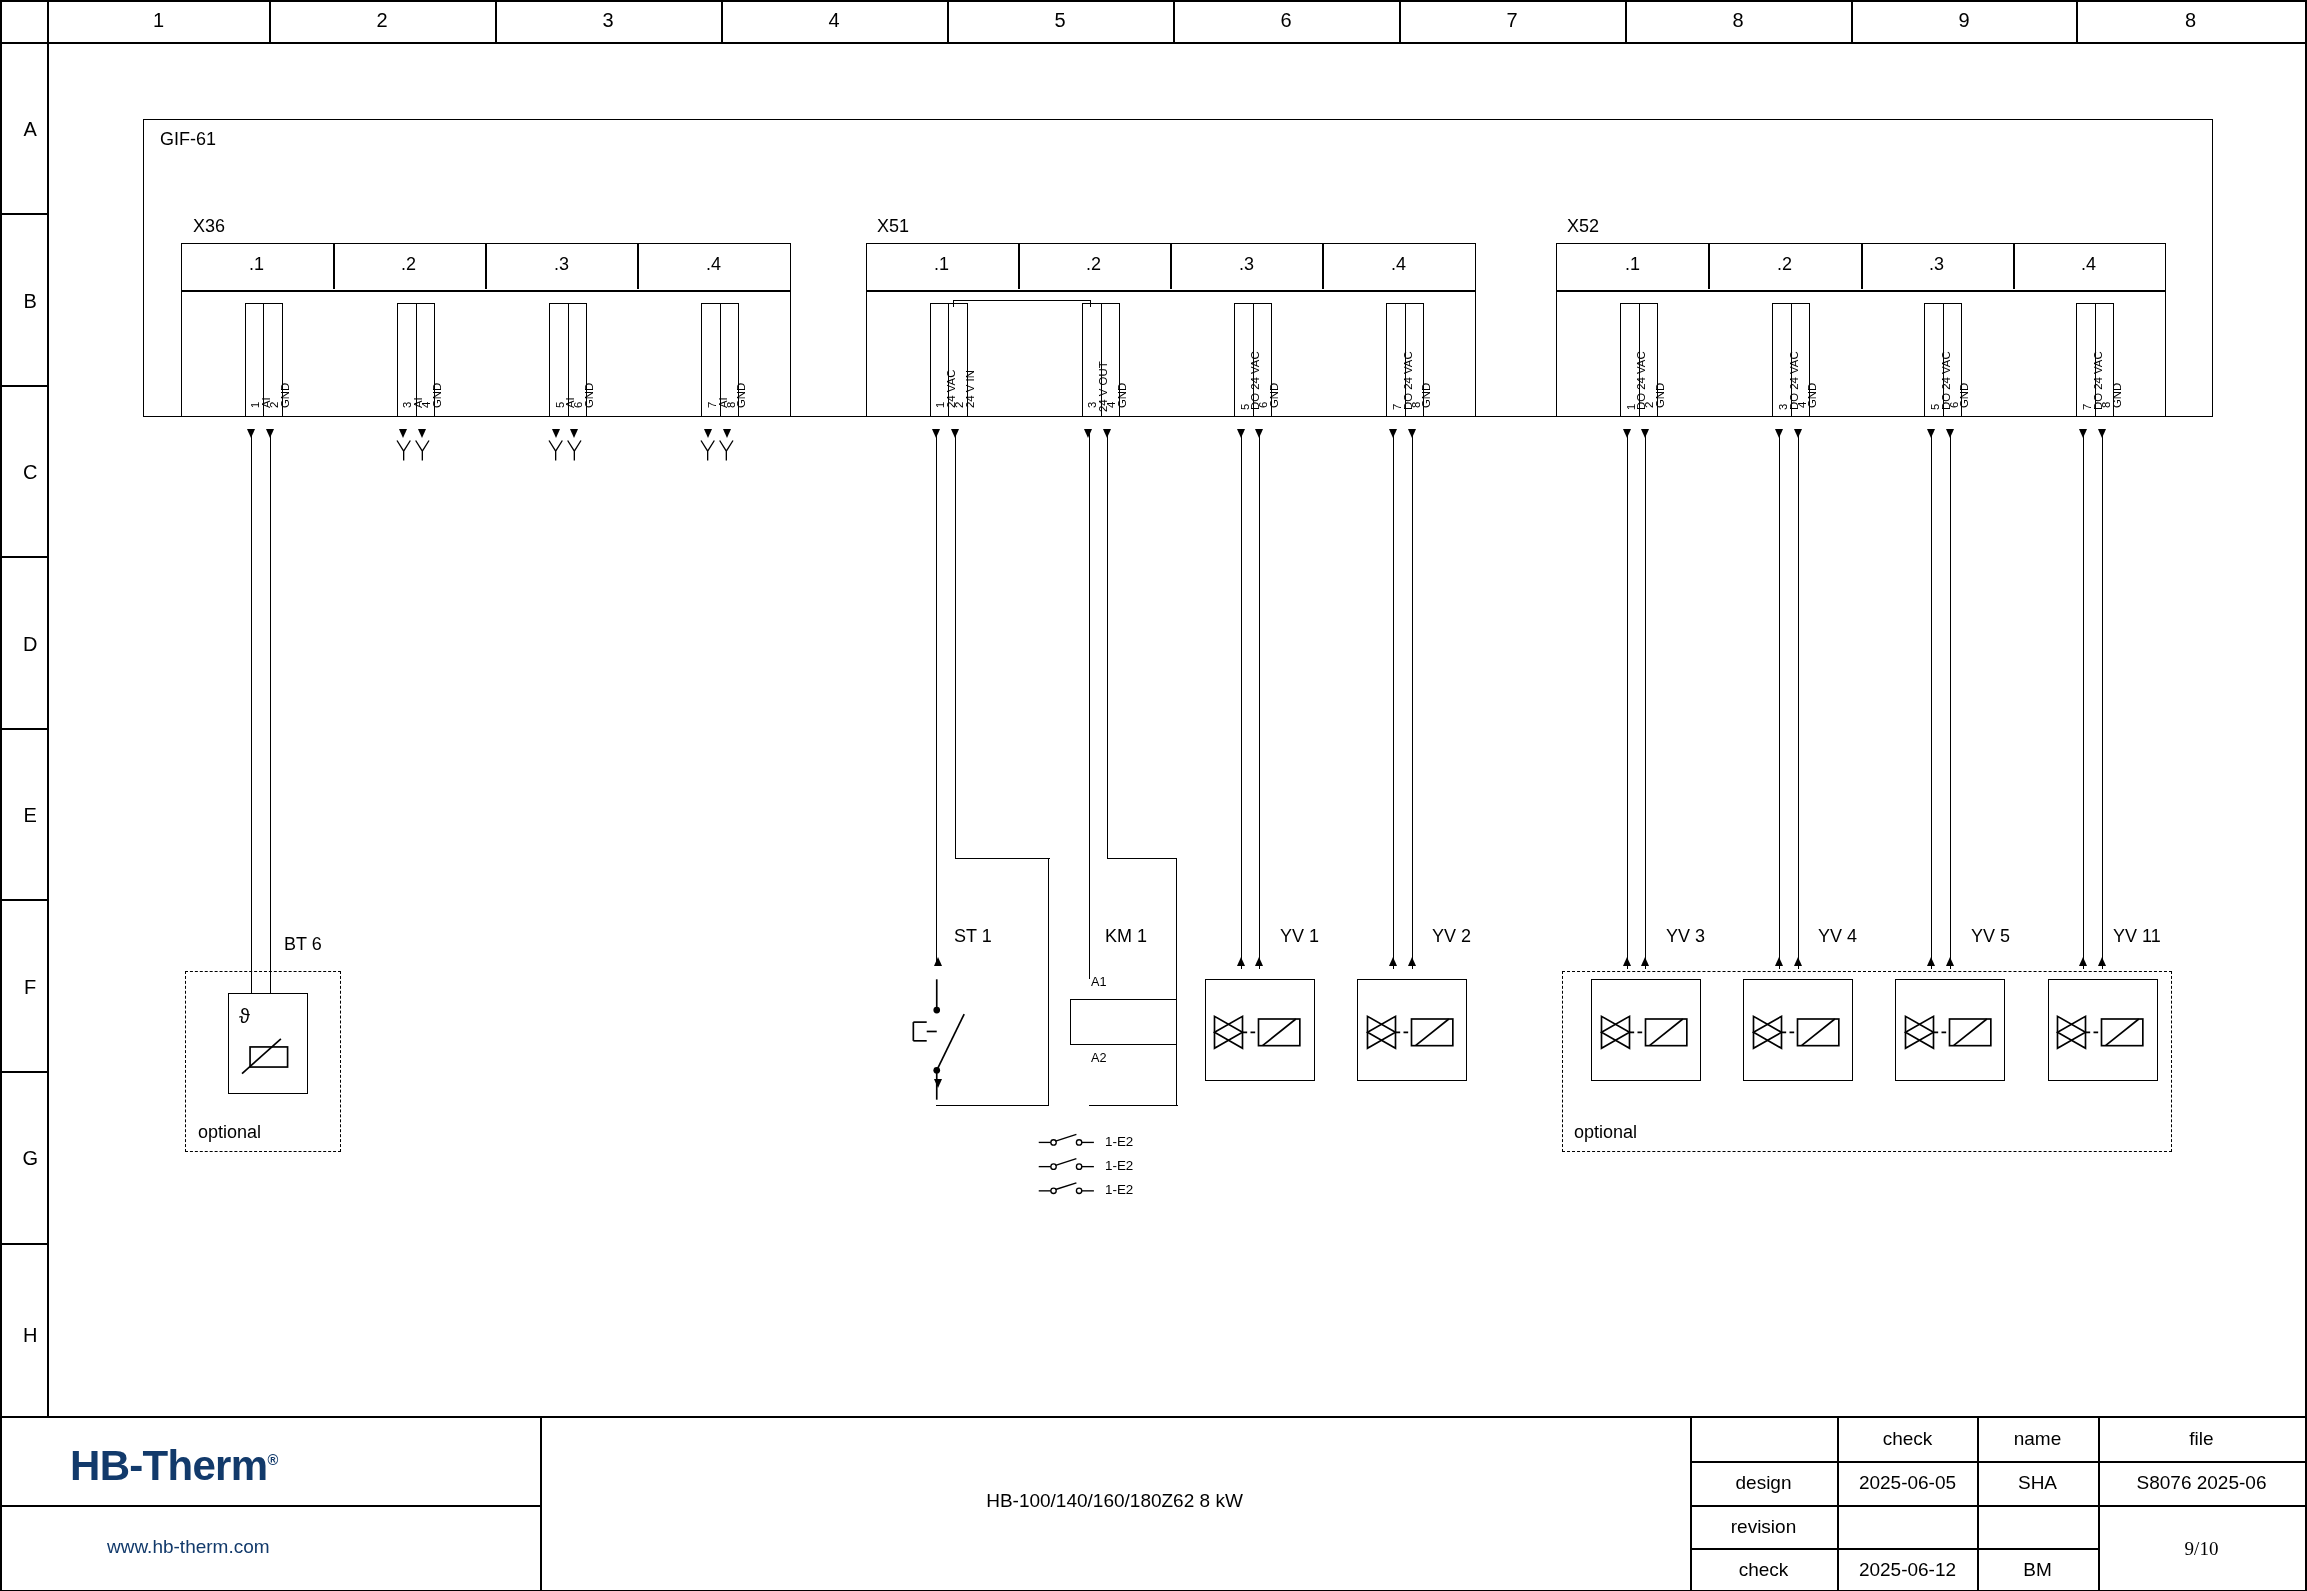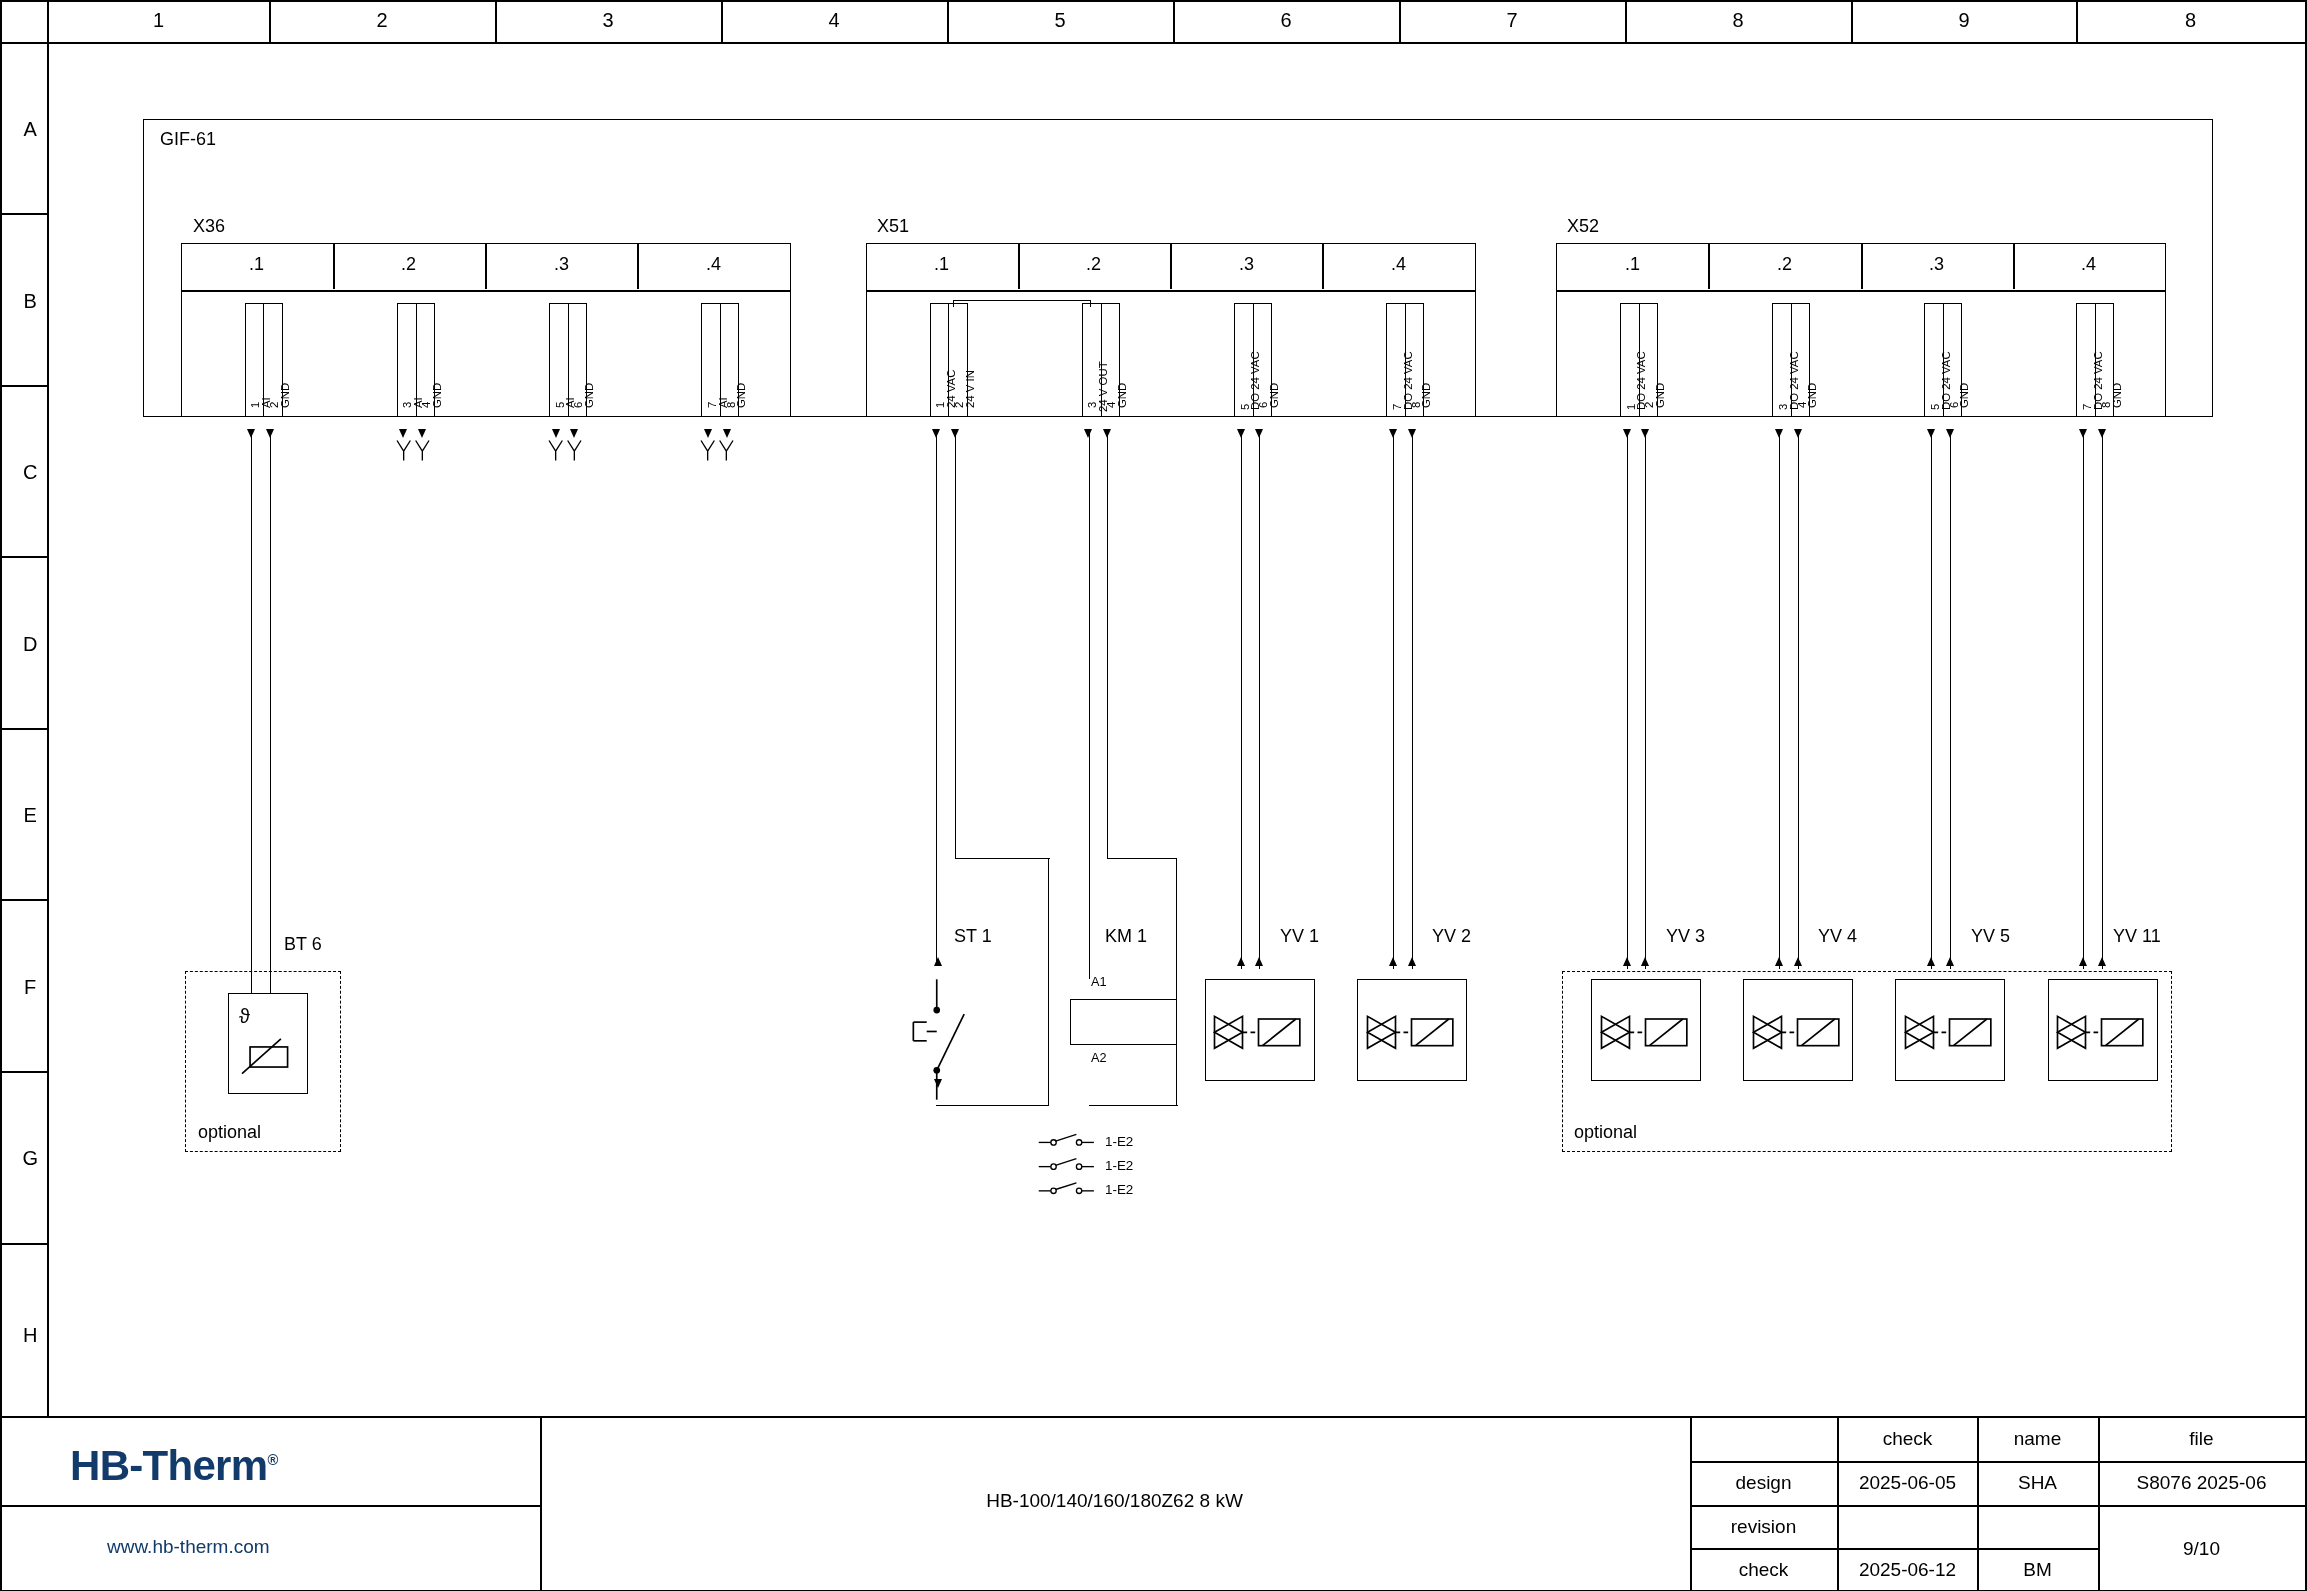--- a/index.html
+++ b/index.html
@@ -456,16 +456,16 @@
 
   <div class="tb-cell" style="left:1690px;top:1505px;width:147px;height:44px;">revision</div>
   <div class="tb-cell" style="left:1837px;top:1505px;width:141px;height:44px;"></div>
   <div class="tb-cell" style="left:1977px;top:1505px;width:121px;height:44px;"></div>
 
   <div class="tb-cell" style="left:1690px;top:1548px;width:147px;height:44px;">check</div>
   <div class="tb-cell" style="left:1837px;top:1548px;width:141px;height:44px;">2025-06-12</div>
   <div class="tb-cell" style="left:1977px;top:1548px;width:121px;height:44px;">BM</div>
 
   <div class="tb-cell" style="left:2098px;top:1461px;width:207px;height:44px;">S8076 2025-06</div>
-  <div class="tb-cell" style="left:2098px;top:1505px;width:207px;height:87px;">9/10</div>
+  <div class="tb-cell" style="left:2098px;top:1505px;width:207px;height:87px;font-family:Liberation Serif, serif;">9/10</div>
 
 </div>
 
 
 </body></html>

